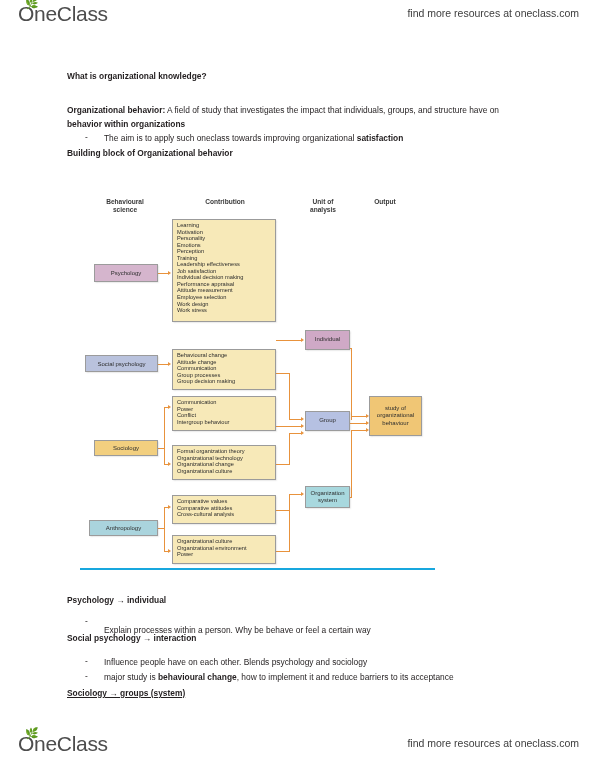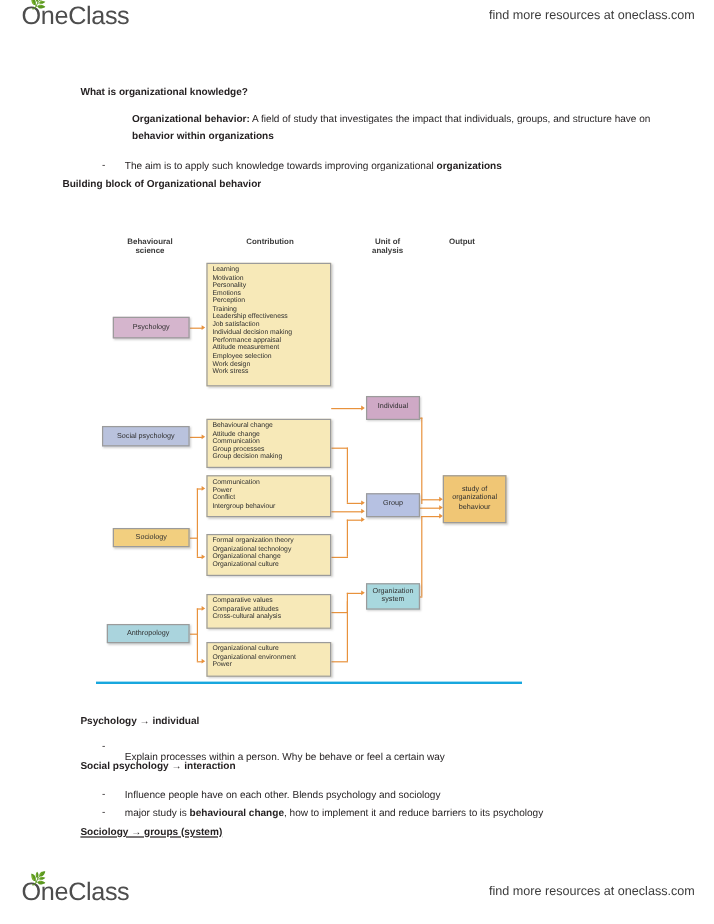--- a/index.html
+++ b/index.html
@@ -181,28 +181,28 @@
 <div class="brand-bar top">
   <div class="brand-logo">
     <span class="leaf">🌿</span>
     <span>OneClass</span>
   </div>
   <div class="brand-tagline">find more resources at oneclass.com</div>
 </div>
 
 <div class="doc-text bold" style="left:67px; top:70px;">What is organizational knowledge?</div>
 
-<div class="doc-text wrap" style="left:67px; top:93px; width:440px;margin-left:43px;">
+<div class="doc-text wrap" style="left:67px; top:104px; width:440px;">
   <b>Organizational behavior:</b><span> A field of study that investigates the impact that individuals, groups, and structure have on </span><b>behavior within organizations</b>
 </div>
 
 <div class="bullet-dash" style="left:85px; top:132px;">-</div>
-<div class="doc-text" style="left:104px; top:132px;"><span>The aim is to apply such knowledge towards improving organizational </span><b>organizations</b></div>
-
-<div class="doc-text bold" style="left:52px; top:147px;">Building block of Organizational behavior</div>
+<div class="doc-text" style="left:104px; top:132px;"><span>The aim is to apply such oneclass towards improving organizational </span><b>satisfaction</b></div>
+
+<div class="doc-text bold" style="left:67px; top:147px;">Building block of Organizational behavior</div>
 
 <div id="exhibit">
 
 
   <div class="col-head" style="left:30px; top:30px; width:60px;">Behavioural
 science</div>
   <div class="col-head" style="left:125px; top:30px; width:70px;">Contribution</div>
   <div class="col-head" style="left:235px; top:30px; width:46px;">Unit of
 analysis</div>
   <div class="col-head" style="left:297px; top:30px; width:46px;">Output</div>
@@ -364,21 +364,21 @@
 
 <div class="bullet-dash" style="left:85px; top:616px;">-</div>
 <div class="doc-text" style="left:104px; top:624px;">Explain processes within a person. Why be behave or feel a certain way</div>
 
 <div class="doc-text bold" style="left:67px; top:632px;">Social psychology → interaction</div>
 
 <div class="bullet-dash" style="left:85px; top:656px;">-</div>
 <div class="doc-text" style="left:104px; top:656px;">Influence people have on each other. Blends psychology and sociology</div>
 
 <div class="bullet-dash" style="left:85px; top:671px;">-</div>
-<div class="doc-text" style="left:104px; top:671px;"><span>major study is </span><b>behavioural change</b><span>, how to implement it and reduce barriers to its psychology</span></div>
+<div class="doc-text" style="left:104px; top:671px;"><span>major study is </span><b>behavioural change</b><span>, how to implement it and reduce barriers to its acceptance</span></div>
 
 <div class="doc-text bold" style="left:67px; top:687px;text-decoration:underline;">Sociology → groups (system)</div>
 
 <div class="brand-bar bottom">
   <div class="brand-logo">
     <span class="leaf">🌿</span>
     <span>OneClass</span>
   </div>
   <div class="brand-tagline">find more resources at oneclass.com</div>
 </div>

